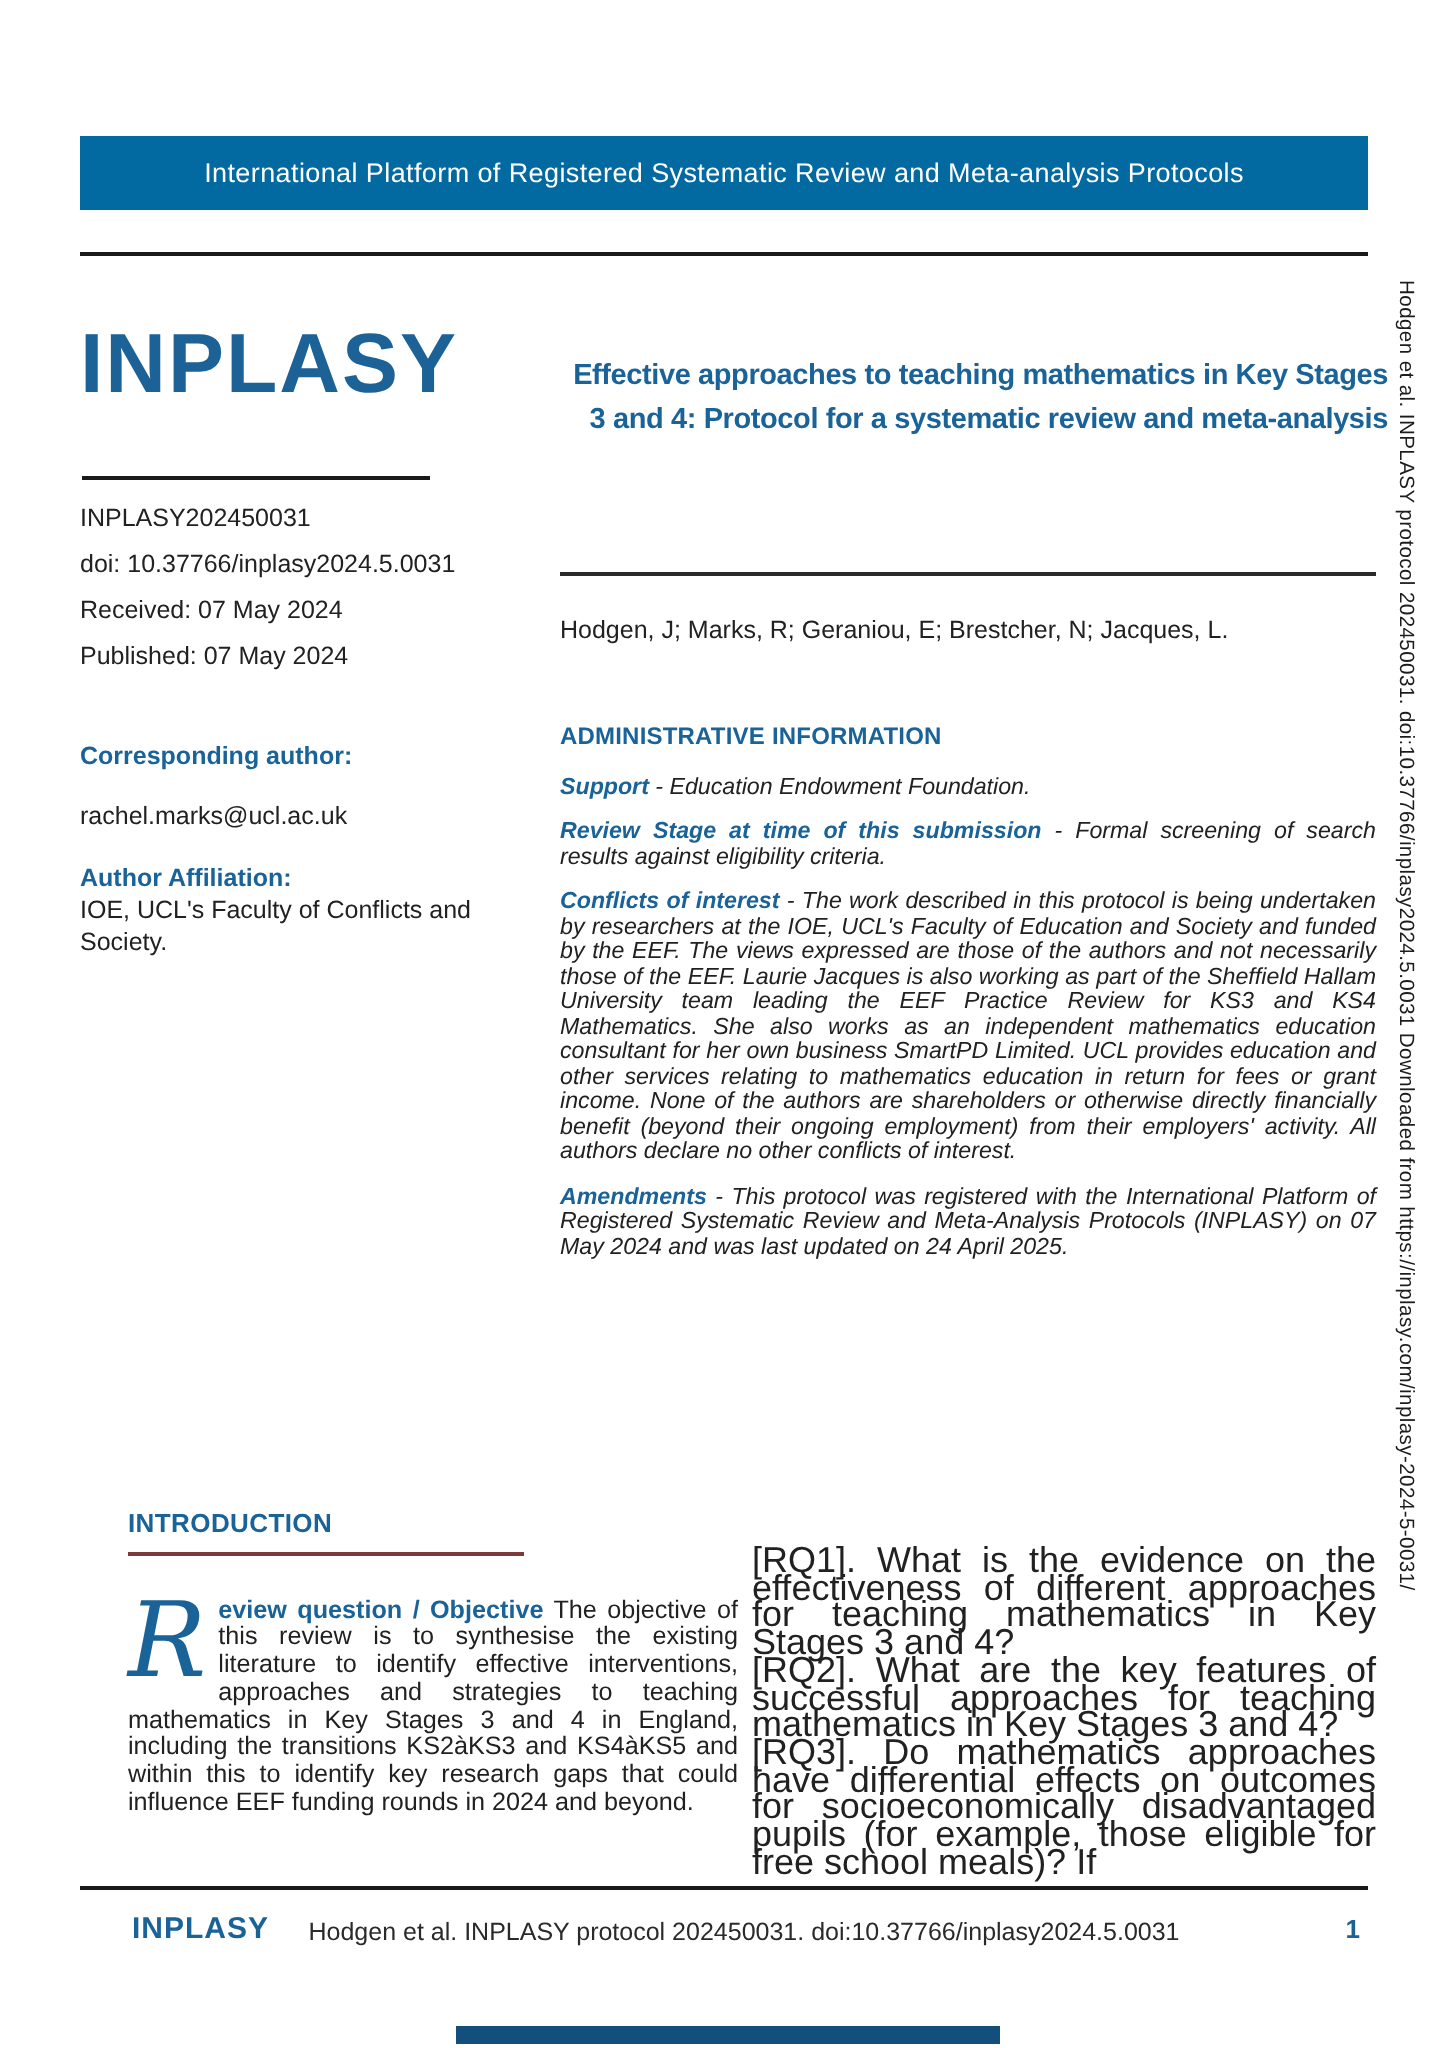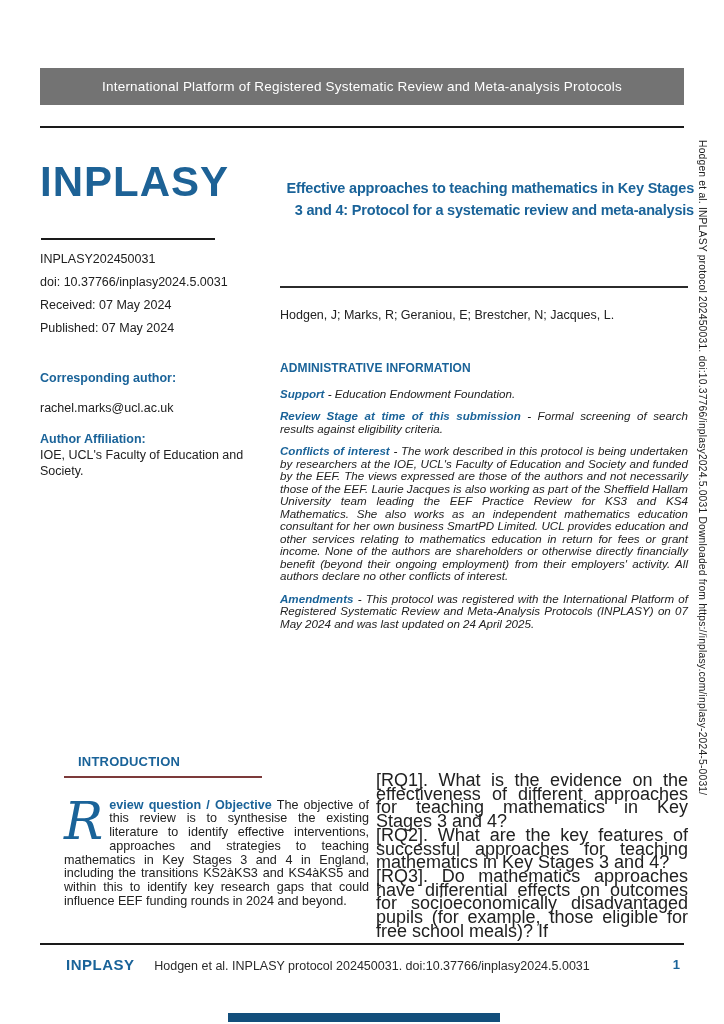--- a/index.html
+++ b/index.html
@@ -8,21 +8,21 @@
     position: relative;
     width: 724px; height: 1024px;
     background: #ffffff;
     font-family: "Liberation Sans", sans-serif;
     color: #212121;
     overflow: hidden;
     margin: 0 auto;
   }
   .banner {
     position: absolute; left: 40px; top: 68px; width: 644px; height: 37px;
-    background: #737373; color: #ffffff;
+    background: #0369a1; color: #ffffff;
     display: flex; align-items: center; justify-content: center;
     font-size: 13.5px; letter-spacing: 0.2px;
   }
   .rule { position: absolute; background: #1a1a1a; }
   .rule-banner { left: 40px; top: 126px; width: 644px; height: 2px; }
   .logo {
     position: absolute; left: 40px; top: 158px;
     font-size: 42px; font-weight: bold; color: #1d6296; letter-spacing: 1px;
   }
   .rule-logo { left: 41px; top: 238px; width: 174px; height: 2px; }
@@ -38,21 +38,21 @@
     font-size: 14.5px; font-weight: bold; color: #1a6399;
     line-height: 21.5px; letter-spacing: -0.2px; text-align: right;
   }
   .rule-title { left: 280px; top: 286px; width: 408px; height: 2px; background: #2b2b2b; }
   .authors { position: absolute; left: 280px; top: 308px; width: 408px; font-size: 12.5px; }
   .admin { position: absolute; left: 280px; top: 362px; width: 408px; font-size: 11.6px; line-height: 12.5px; }
   .admin .heading { font-size: 12px; font-weight: bold; color: #1a6399; margin-bottom: 13px; letter-spacing: 0.1px; }
   .admin p { margin-bottom: 10px; text-align: justify; font-style: italic; }
   .admin p.nj { text-align: left; }
   .lower-left { position: absolute; left: 64px; top: 755px; width: 305px; font-size: 12.6px; line-height: 13.7px; }
-  .lower-left .heading { font-size: 13px; font-weight: bold; color: #1a6399; letter-spacing: 0.2px; margin-left: 14px; }
+  .lower-left .heading { font-size: 13px; font-weight: bold; color: #1a6399; letter-spacing: 0.2px; }
   .intro-rule { position: absolute; left: 64px; top: 776px; width: 198px; height: 2px; background: #7c3a3a; }
   .intro-para { margin-top: 30px; text-align: justify; }
   .dropcap {
     float: left;
     font-family: "DejaVu Serif", serif;
     font-style: italic;
     font-size: 52px; line-height: 40px;
     color: #1a6399;
     margin: 2px 6px 0 0;
   }
@@ -87,21 +87,21 @@
     <div>INPLASY202450031</div>
     <div>doi: 10.37766/inplasy2024.5.0031</div>
     <div>Received: 07 May 2024</div>
     <div class="published">Published: 07 May 2024</div>
   </div>
 
   <div class="contact">
     <div class="blue-bold">Corresponding author:</div>
     <div class="email">rachel.marks@ucl.ac.uk</div>
     <div class="blue-bold affil-label">Author Affiliation:</div>
-    <div>IOE, UCL's Faculty of Education and Society.</div>
+    <div>IOE, UCL's Faculty of Conflicts and Society.</div>
   </div>
 
   <div class="title">Effective approaches to teaching mathematics in Key Stages 3 and 4: Protocol for a systematic review and meta-analysis</div>
   <div class="rule rule-title"></div>
   <div class="authors">Hodgen, J; Marks, R; Geraniou, E; Brestcher, N; Jacques, L.</div>
 
   <div class="admin">
     <div class="heading">ADMINISTRATIVE INFORMATION</div>
     <p class="nj"><span class="blue-bold">Support</span> <span>-  Education Endowment Foundation.</span></p>
     <p><span class="blue-bold">Review Stage at time of this submission</span> <span>- Formal screening of search results against eligibility criteria.</span></p>

